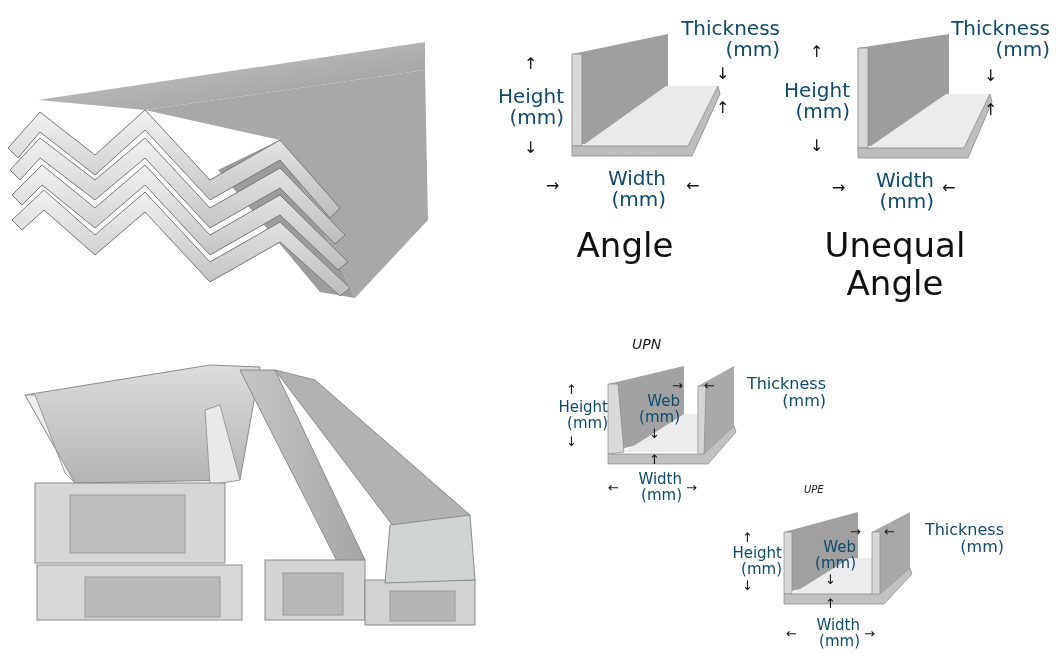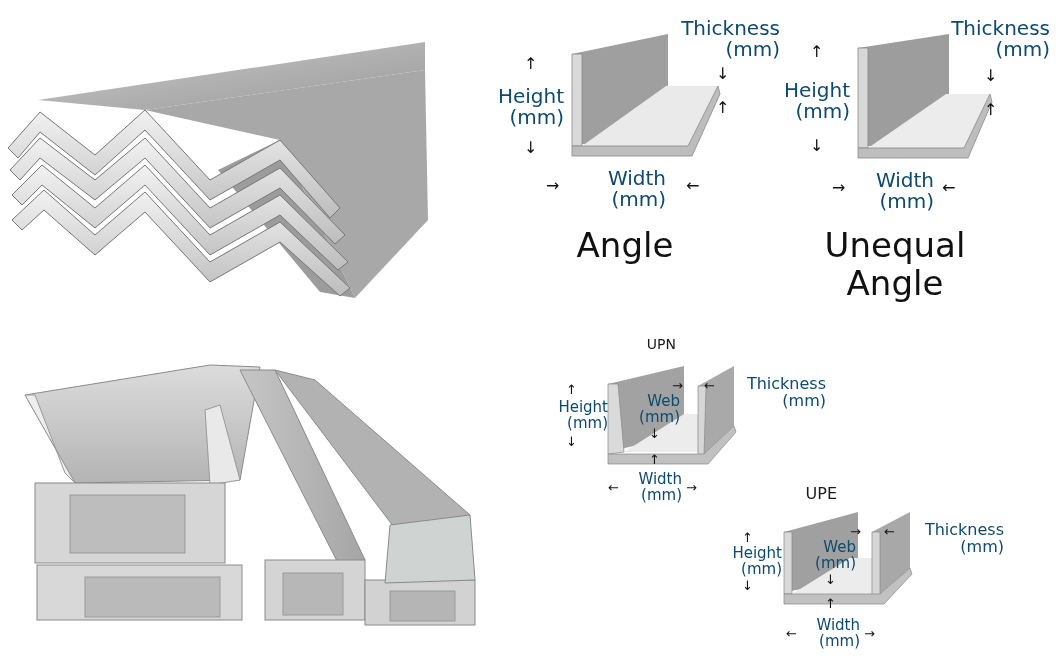--- a/index.html
+++ b/index.html
@@ -5,21 +5,21 @@
   * { box-sizing: border-box; margin: 0; padding: 0; }
   html, body { width: 1059px; height: 662px; background: #ffffff; overflow: hidden; }
   body { position: relative; font-family: "DejaVu Sans", "Liberation Sans", sans-serif; color: #1a1a1a; }
   .abs { position: absolute; }
   .lbl { position: absolute; text-align: right; line-height: 1.05; color: #0c4a6e; }
   .lbl span { display: block; }
   .title { position: absolute; text-align: center; font-size: 34px; line-height: 38px; color: #111; }
   .title span { display: block; }
   .arrow { position: absolute; font-size: 16px; line-height: 16px; color: #111; }
   svg { position: absolute; overflow: visible; }
-  .sub { position: absolute; font-size: 14px; color: #1a1a1a; text-align: right; }
+  .sub { position: absolute; font-size: 14px; color: #1a1a1a; text-align: left; font-style: italic; }
 </style>
 </head>
 <body>
 
 <div class="abs" style="left:0;top:30px;width:440px;height:280px;">
   <svg width="440" height="280" viewBox="0 0 440 280">
     <defs>
       <linearGradient id="topFace" x1="0" y1="0" x2="1" y2="1">
         <stop offset="0" stop-color="#c9c9c9"></stop>
         <stop offset="1" stop-color="#9a9a9a"></stop>
@@ -167,21 +167,21 @@
   </div>
   <div class="arrow" style="left:78px;top:150px;font-size:13px;">←</div>
   <div class="lbl" style="left:96px;top:142px;width:56px;font-size:15px;">
     <span>Width</span>
     <span>(mm)</span>
   </div>
   <div class="arrow" style="left:156px;top:150px;font-size:13px;">→</div>
 </div>
 
 <div class="abs" style="left:700px;top:480px;width:320px;height:180px;">
-  <div class="sub" style="left:93px;top:4px;width:44px;font-size:16px;">UPE</div>
+  <div class="sub" style="left:104px;top:4px;width:44px;font-size:10px;">UPE</div>
   <svg width="140" height="90" viewBox="0 0 140 90" style="left:80px;top:30px;">
     <polygon points="4,22 78,2 78,70 4,82" fill="#a0a0a0"></polygon>
     <polygon points="4,22 12,22 12,84 4,84" fill="#d8d8d8" stroke="#888" stroke-width="0.7"></polygon>
     <polygon points="12,84 70,48 92,48 92,84" fill="#ececec"></polygon>
     <polygon points="92,22 130,2 130,58 100,84 92,84" fill="#a8a8a8"></polygon>
     <polygon points="92,22 100,22 100,86 92,86" fill="#d6d6d6" stroke="#888" stroke-width="0.7"></polygon>
     <polygon points="4,84 100,84 130,58 132,64 104,94 4,94" fill="#c1c1c1" stroke="#888" stroke-width="0.7"></polygon>
   </svg>
   <div class="arrow" style="left:42px;top:50px;font-size:13px;">↑</div>
   <div class="lbl" style="left:12px;top:66px;width:70px;font-size:15px;">

